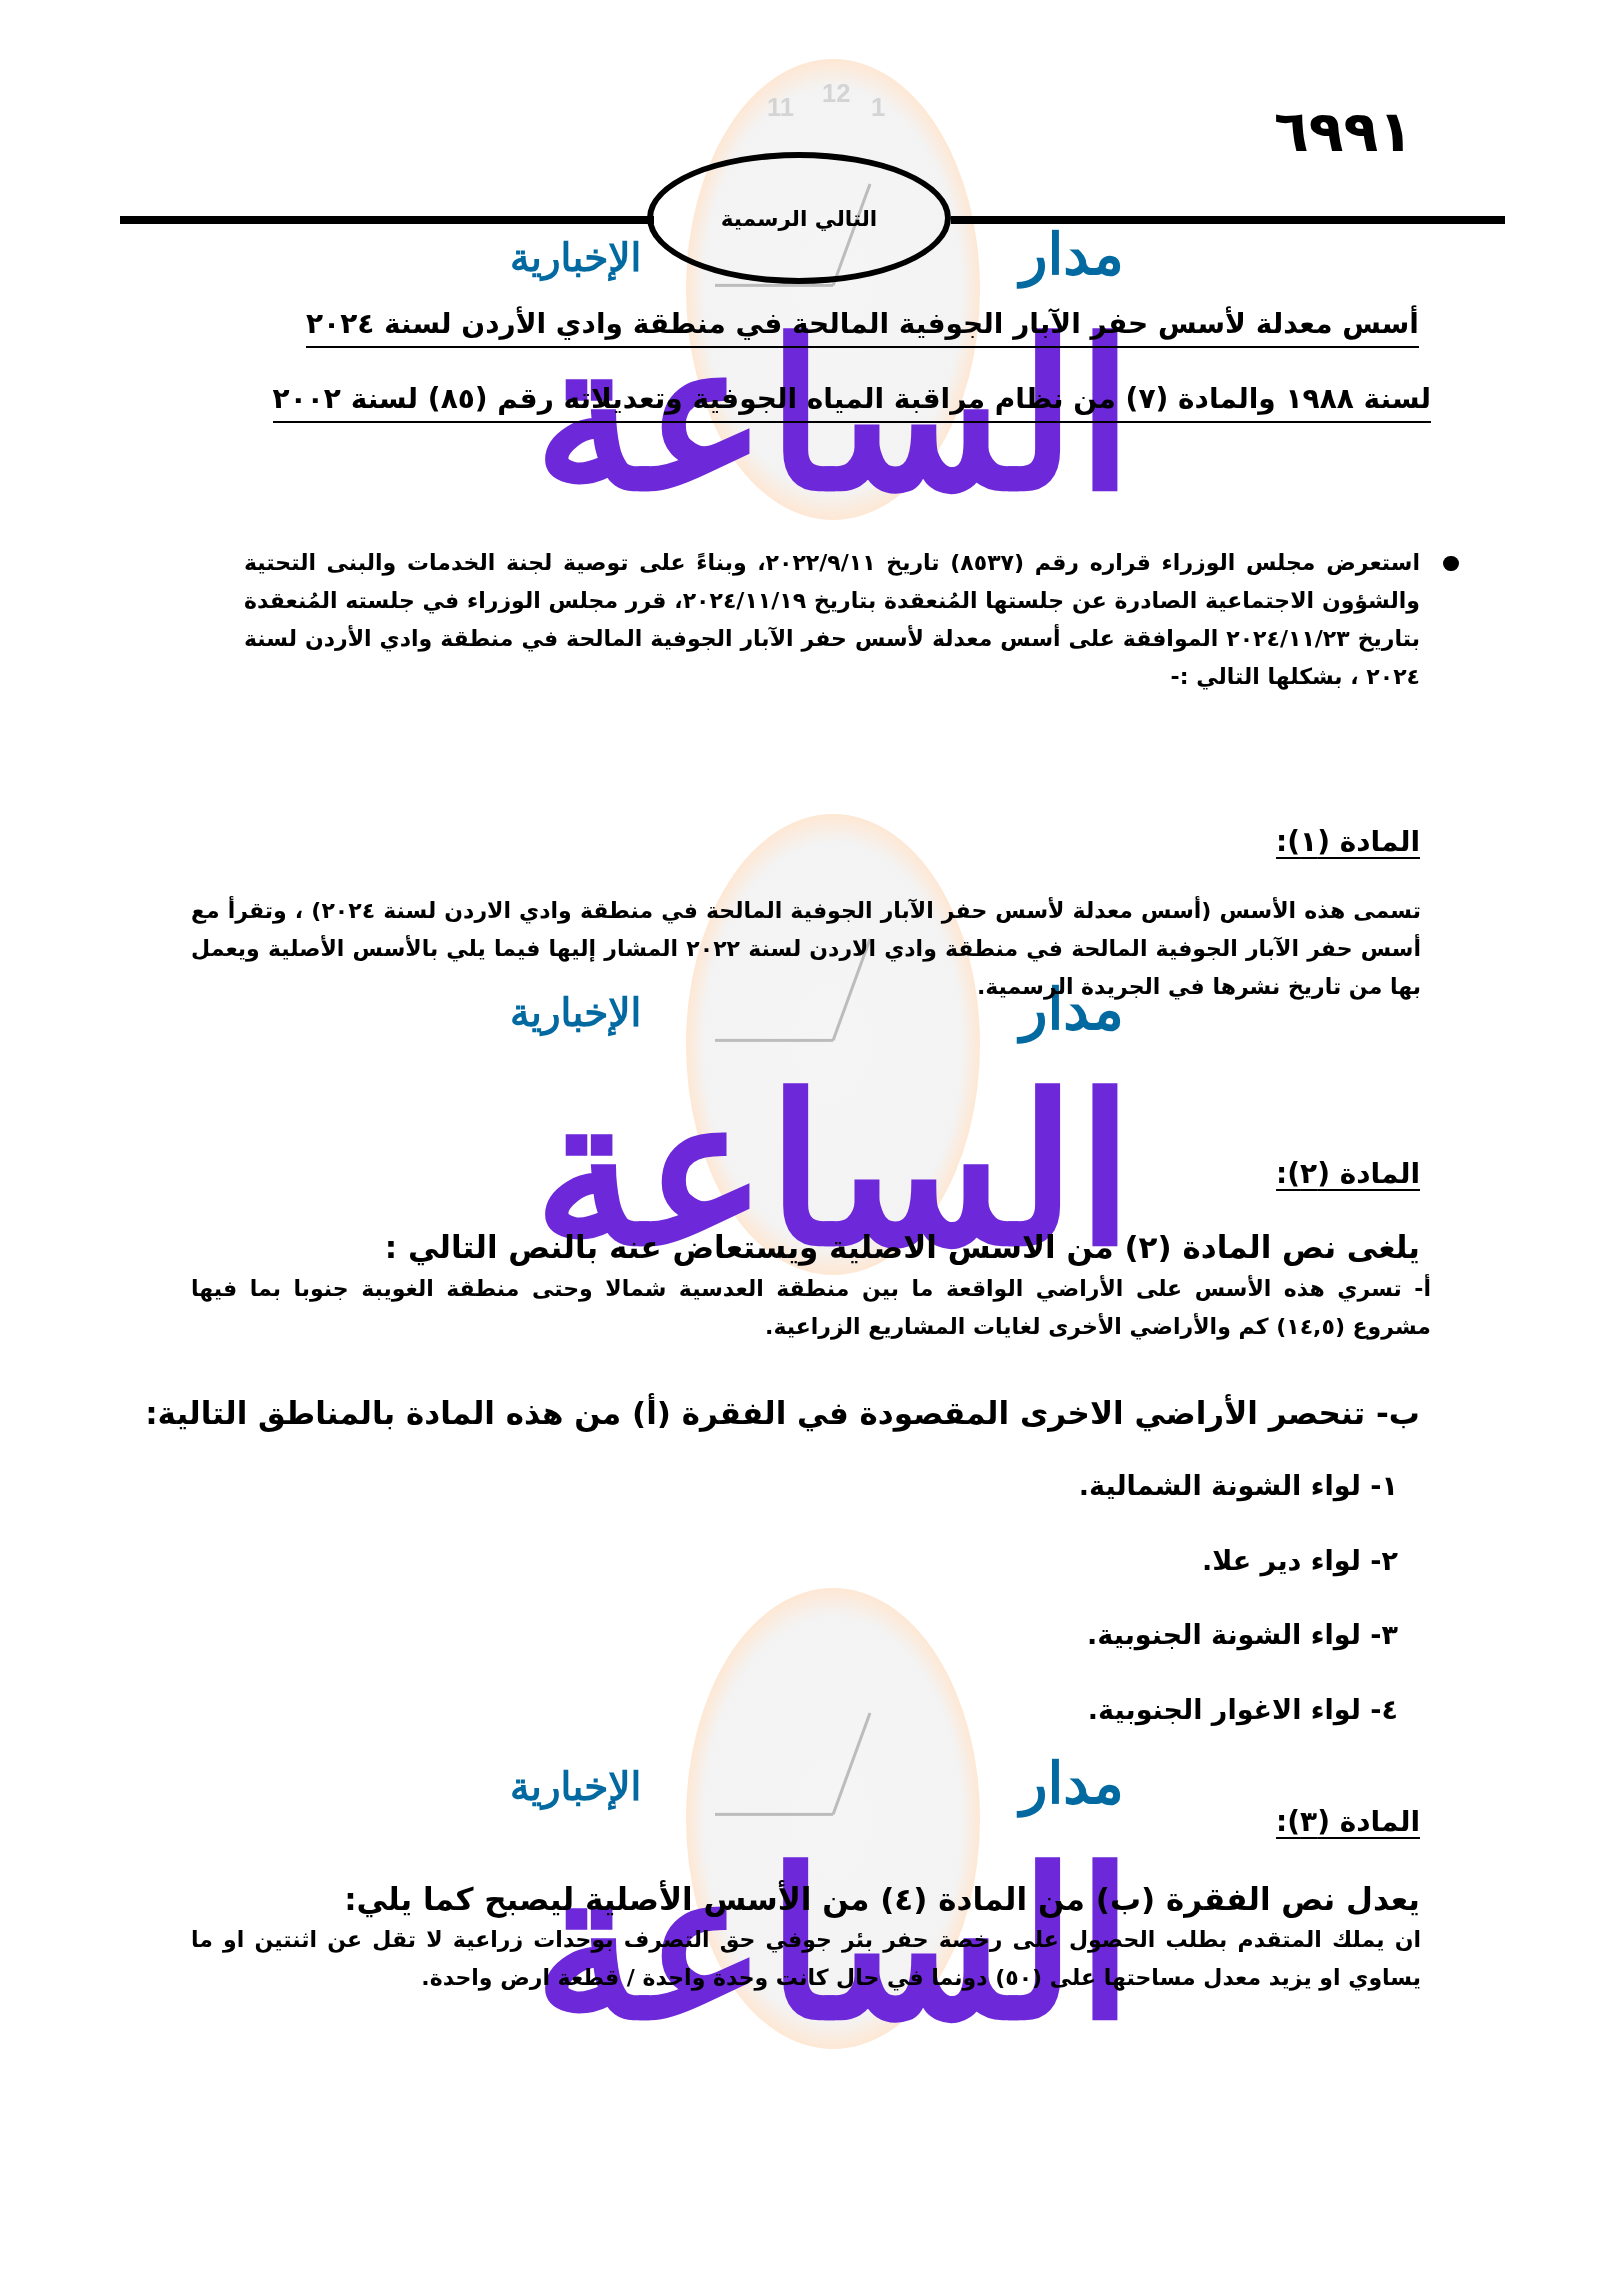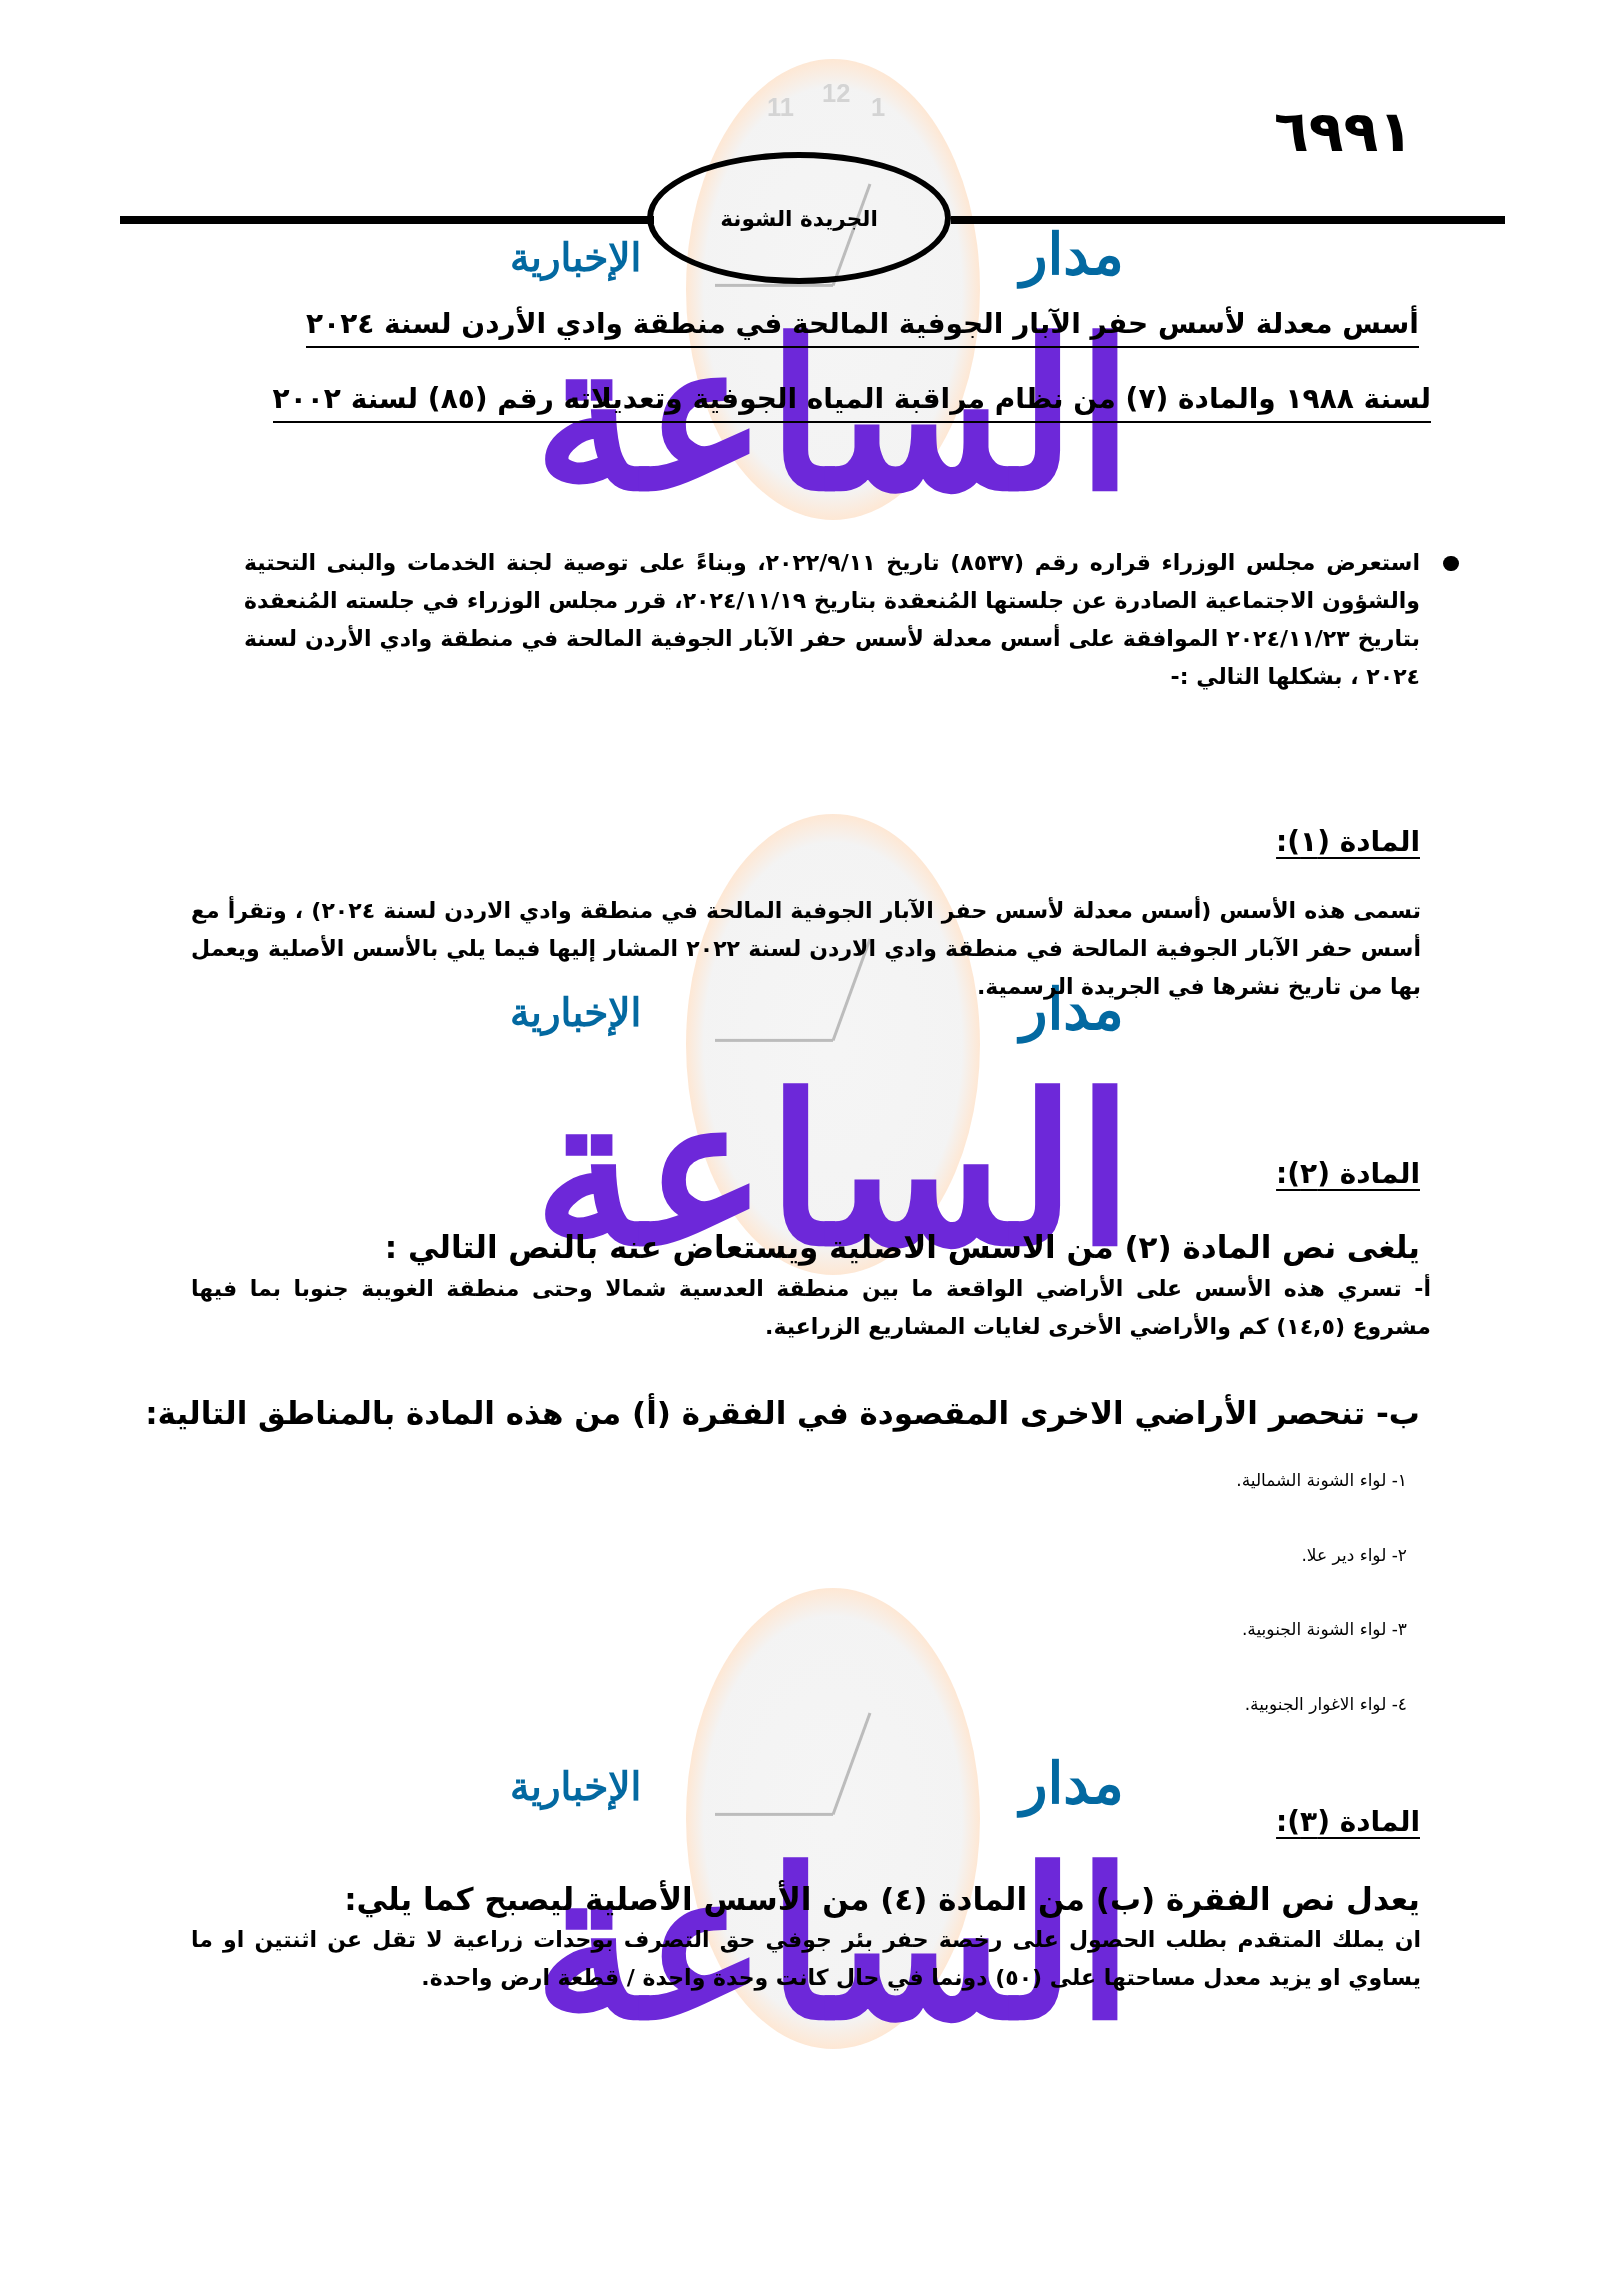--- a/index.html
+++ b/index.html
@@ -43,21 +43,21 @@
       display: inline-block; font-size: 28px; font-weight: bold; line-height: 1.3;
       border-bottom: 2.9px double #000; padding-bottom: 3.9px; margin-bottom: 13.7px; white-space: nowrap;
     }
 
     .para { position: absolute; left: 191px; width: 1230px; font-size: 22px; font-weight: bold; line-height: 38px; text-align: justify; text-align-last: right; }
     .bullet-para { top: 544px; right: 201px; left: auto; width: 1176px; }
     .bullet-dot { position: absolute; right: -39px; top: 11.8px; width: 15.7px; height: 15.7px; border-radius: 50%; background: #000; }
 
     .article-head { position: absolute; right: 201px; font-size: 28px; font-weight: bold; text-decoration: underline; text-underline-offset: 5.9px; }
     .sub-item { position: absolute; font-size: 31px; font-weight: bold; line-height: 38px; }
-    .list-item { position: absolute; right: 214px; font-size: 17px; font-weight: normal; }
+    .list-item { position: absolute; right: 223px; font-size: 27px; font-weight: bold; }
   </style>
 </head>
 <body>
 
 <div class="wm" style="top:59px;">
   <div class="clock-ring"></div>
   <span class="clock-num" style="left:312px;top:19.6px;">12</span>
   <span class="clock-num" style="left:361px;top:34px;">1</span>
   <span class="clock-num" style="left:257px;top:34px;">11</span>
   <div class="hand" style="left:323px;top:225px;width:118px;transform:rotate(180deg);"></div>
@@ -83,21 +83,21 @@
   <div class="brand-big">الساعة</div>
 </div>
 
 <div class="content">
 
   <div class="page-num">٦٩٩١</div>
 
   <div class="header-line left"></div>
   <div class="header-line right"></div>
   <div class="gazette-oval">
-    <span>الجريدة الشونة</span>
+    <span>التالي الرسمية</span>
   </div>
 
   <div class="title-block">
     <div class="title-line">أسس معدلة لأسس حفر الآبار الجوفية المالحة في منطقة وادي الأردن لسنة ٢٠٢٤</div><br>
     <br>
     <div class="title-line">لسنة ١٩٨٨ والمادة (٧) من نظام مراقبة المياه الجوفية وتعديلاته رقم (٨٥) لسنة ٢٠٠٢</div>
   </div>
 
   <div class="para bullet-para">
     <span class="bullet-dot"></span>

